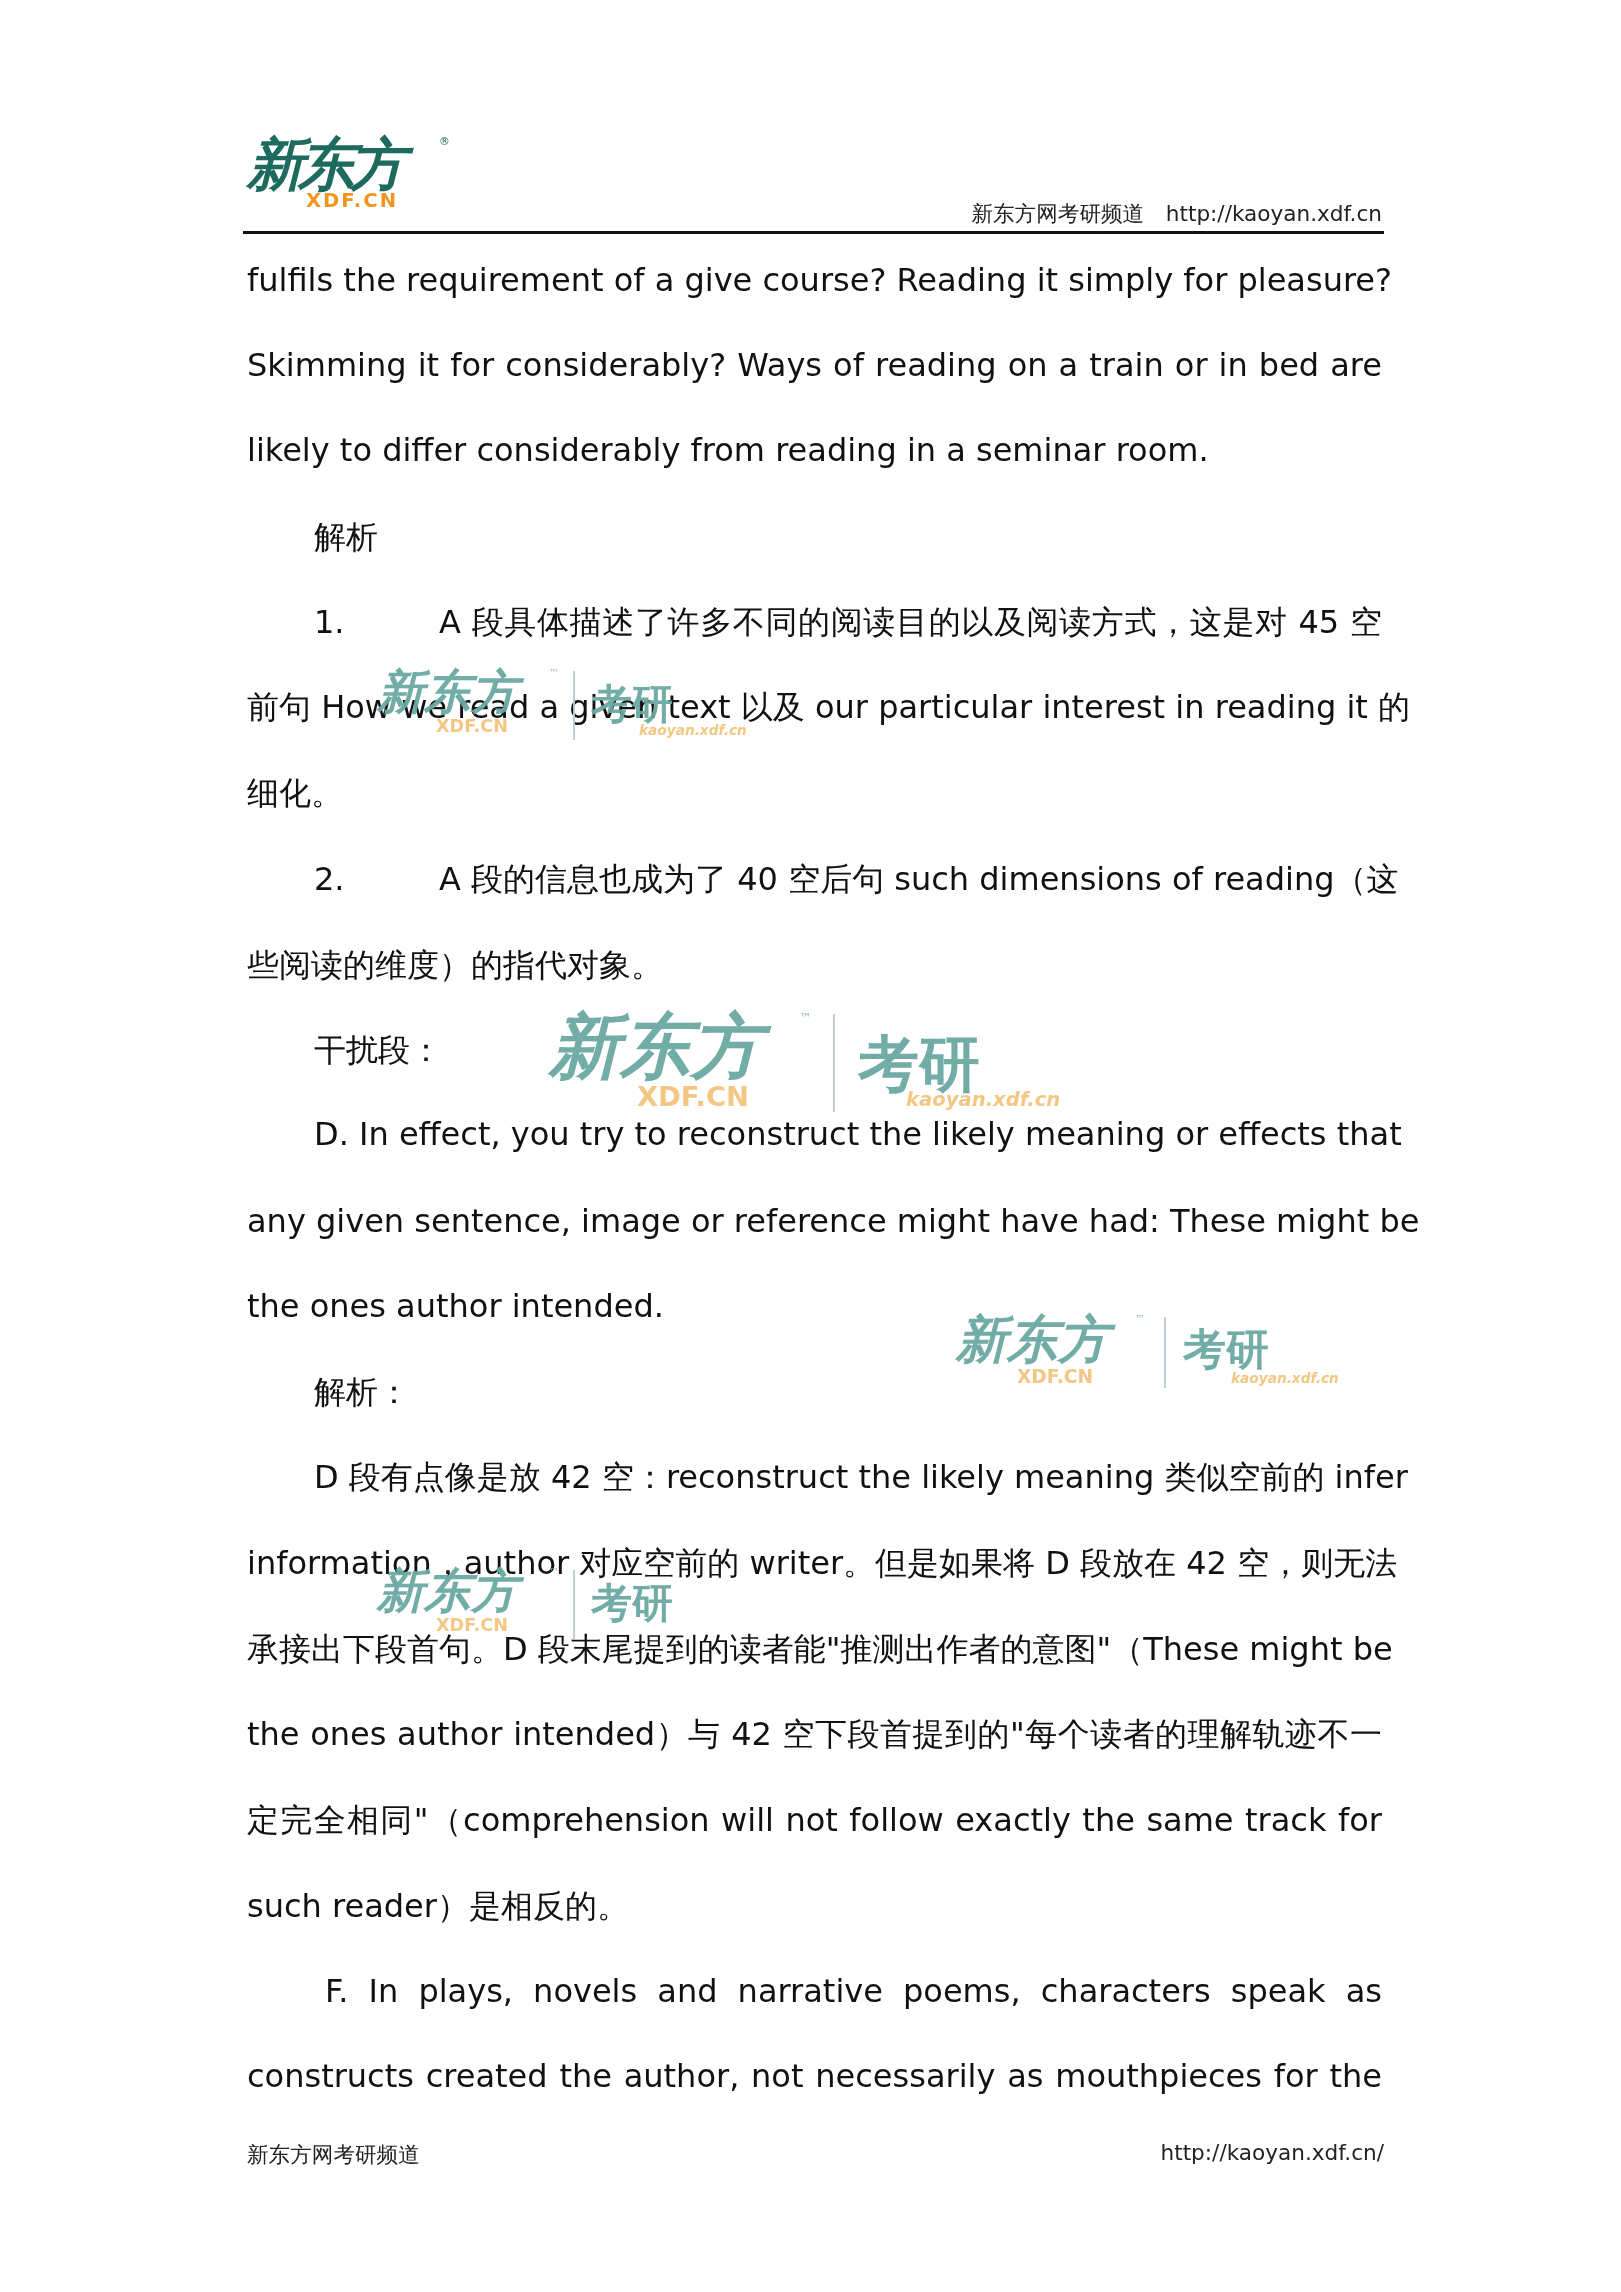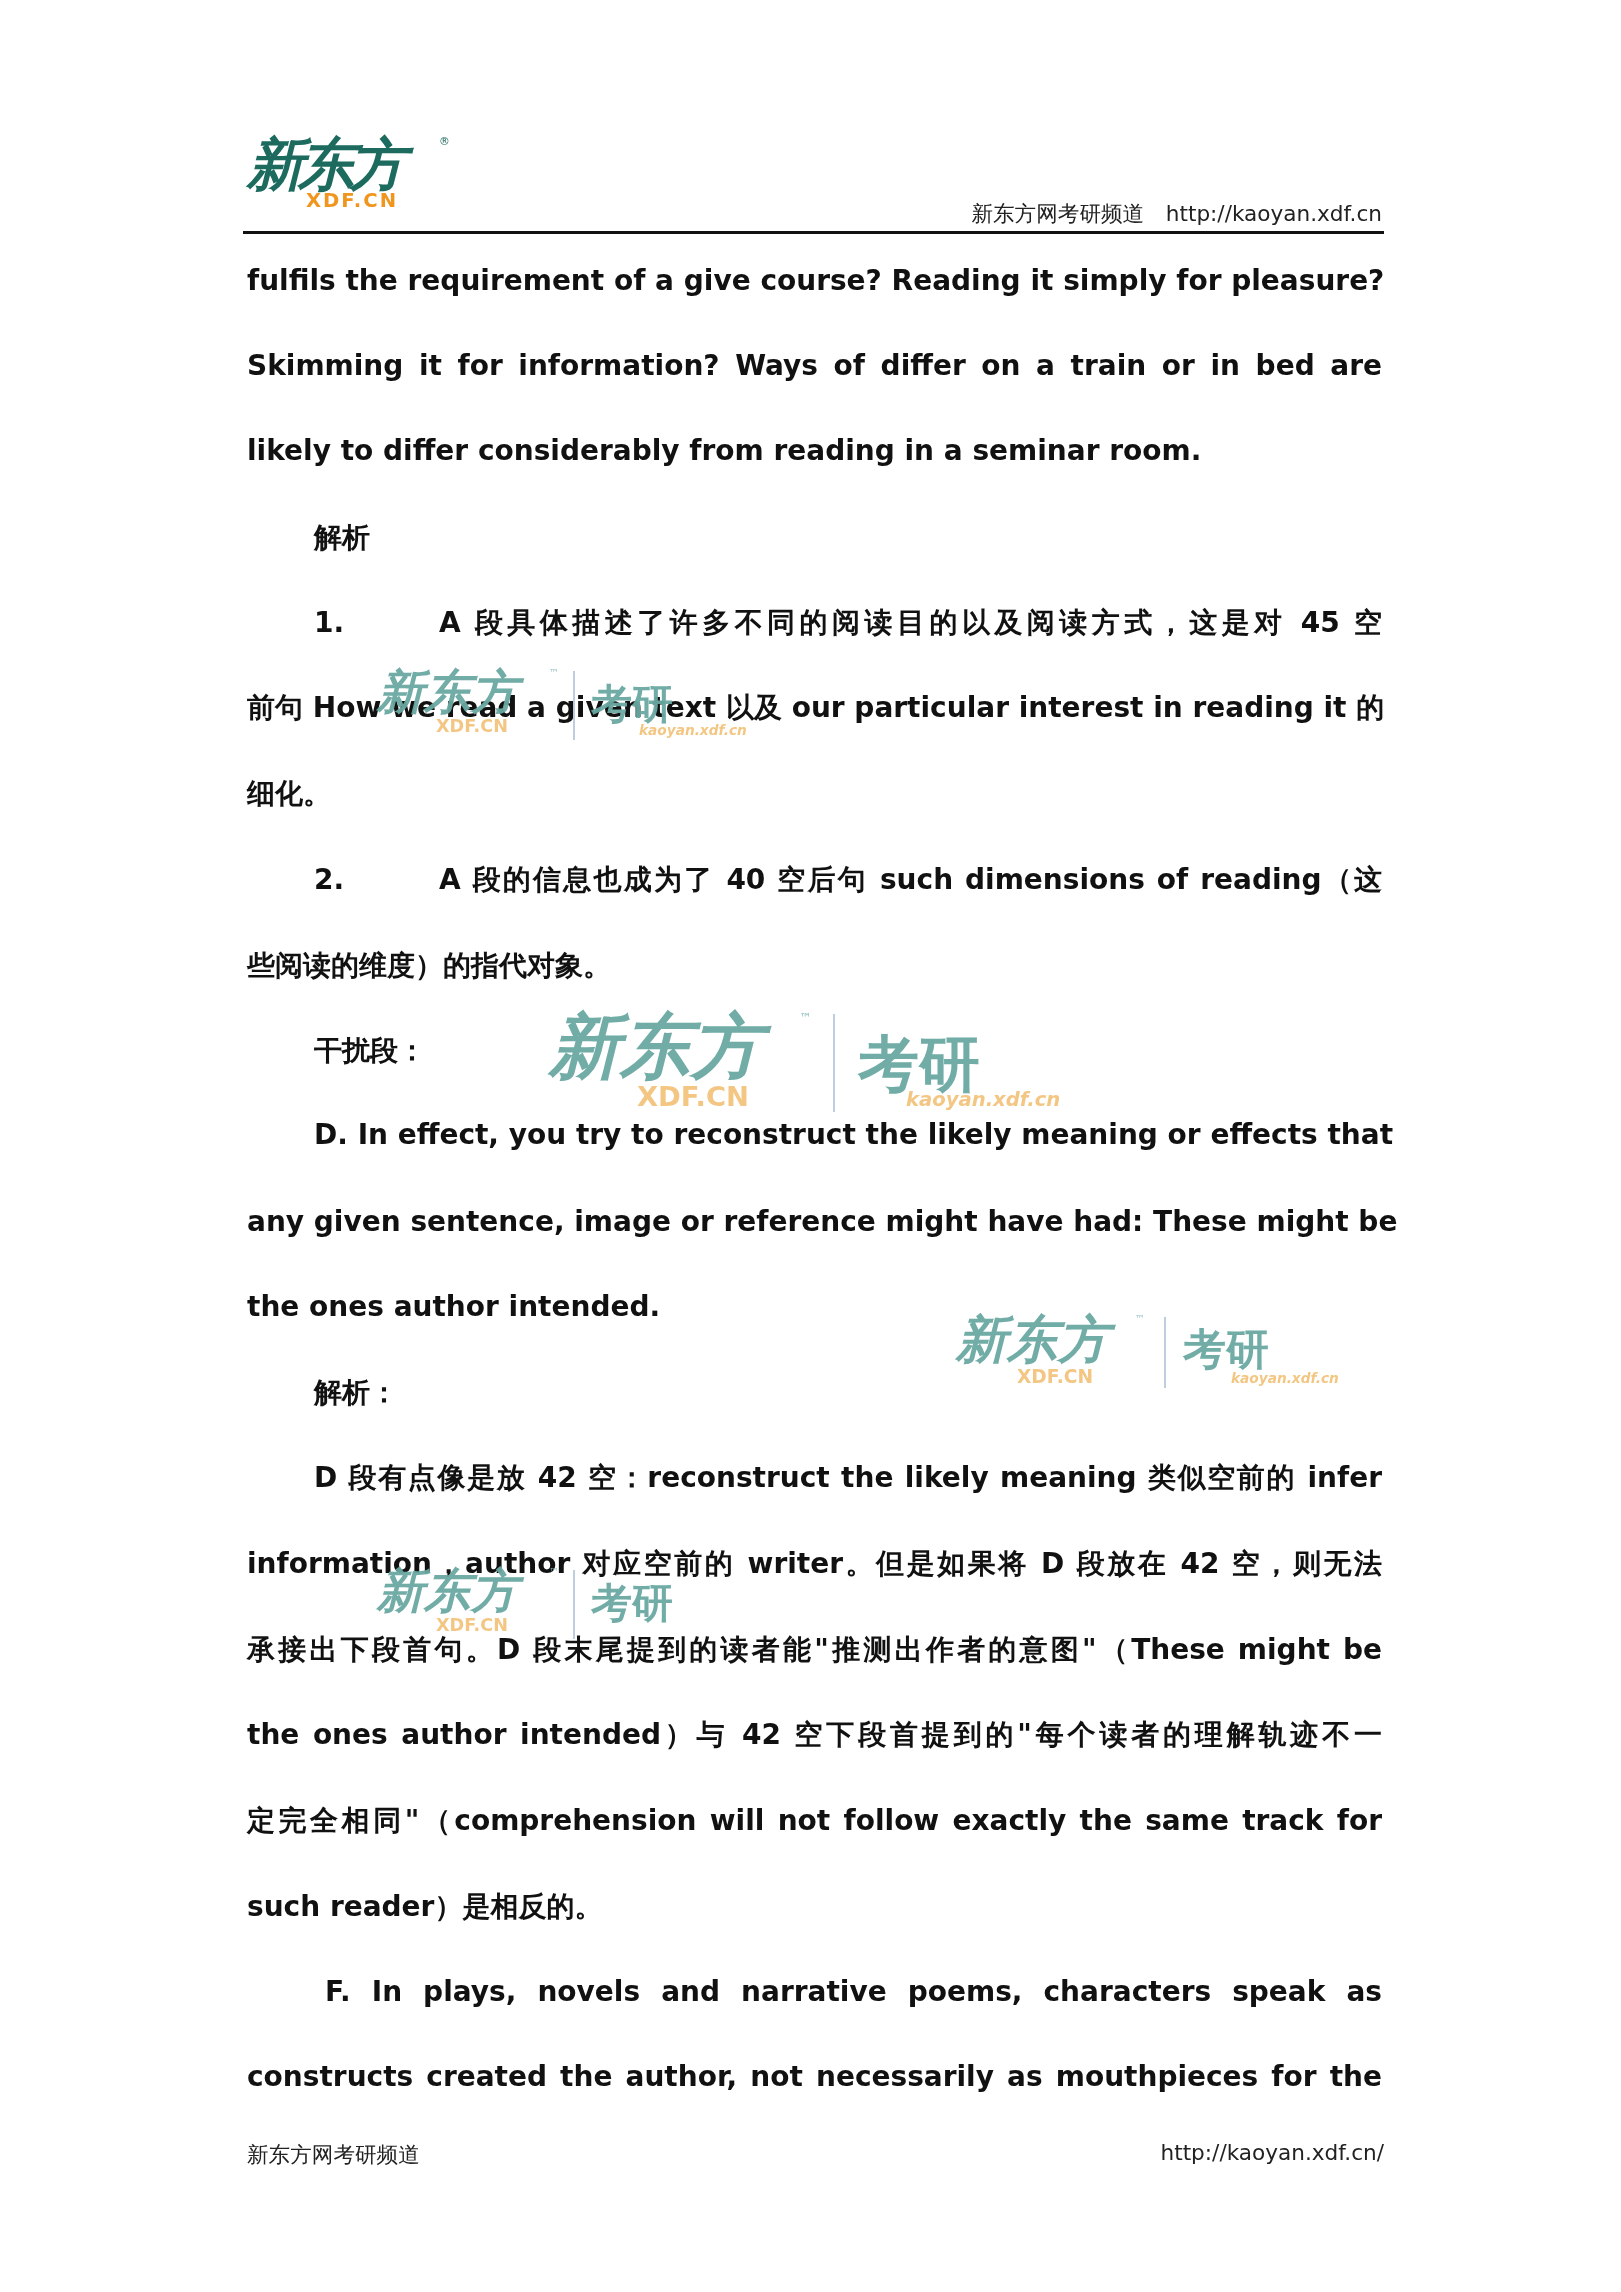--- a/index.html
+++ b/index.html
@@ -4,21 +4,21 @@
 <style>
   html,body{margin:0;padding:0;background:#fff;}
   body{width:1621px;height:2293px;position:relative;overflow:hidden;font-family:"DejaVu Sans","Liberation Sans",sans-serif;color:#111;}
   .logo{position:absolute;left:247px;top:135px;width:206px;height:78px;}
   .logo .cn{position:absolute;left:0;top:0;font-size:57px;font-weight:bold;color:#1d6b5f;letter-spacing:-5.9px;font-style:italic;line-height:59px;}
   .logo .en{position:absolute;left:59px;top:55px;font-size:19.6px;font-weight:bold;color:#f0961e;letter-spacing:2px;line-height:21.6px;}
   .logo .reg{position:absolute;left:192px;top:0;font-size:10.8px;color:#1d6b5f;}
   .hdr-right{position:absolute;right:239px;top:199px;font-size:21.6px;color:#222;white-space:nowrap;}
   .hdr-right span + span{margin-left:21.6px;}
   .hdr-line{position:absolute;left:243px;top:231px;width:1141px;height:2.9px;background:#111;}
-  .line{position:absolute;left:247px;width:1135px;font-size:28px;line-height:39px;white-space:nowrap;font-weight:bold;}
+  .line{position:absolute;left:247px;width:1135px;font-size:32px;line-height:39px;white-space:nowrap;}
   .just{text-align:justify;text-align-last:justify;}
   .indent{padding-left:67px;width:1068px;}
   .num{display:inline-block;width:125px;}
   .wm{position:absolute;opacity:0.95;}
   .wm .cn{position:absolute;left:0;top:0;font-weight:bold;font-style:italic;color:#6aa9a2;white-space:nowrap;}
   .wm .en{position:absolute;font-weight:bold;color:#f3c47d;white-space:nowrap;}
   .wm .tm{position:absolute;color:#8bb;}
   .wm .bar{position:absolute;width:2px;background:#bcd;}
   .wm .ky{position:absolute;font-weight:bold;color:#6aa9a2;white-space:nowrap;}
   .wm .url{position:absolute;font-style:italic;font-weight:bold;color:#f3c47d;white-space:nowrap;margin-left:48px;}
@@ -32,21 +32,21 @@
   <span class="cn">新东方</span>
   <span class="en">XDF.CN</span>
   <span class="reg">®</span>
 </div>
 <div class="hdr-right">
   <span>新东方网考研频道</span><span>http://kaoyan.xdf.cn</span>
 </div>
 <div class="hdr-line"></div>
 
 <div class="line just" style="top:261px">fulfils the requirement of a give course? Reading it simply for pleasure?</div>
-<div class="line just" style="top:346px">Skimming it for information? Ways of differ on a train or in bed are</div>
+<div class="line just" style="top:346px">Skimming it for considerably? Ways of reading on a train or in bed are</div>
 <div class="line" style="top:431px">likely to differ considerably from reading in a seminar room.</div>
 <div class="line indent" style="top:518px">解析</div>
 <div class="line indent just" style="top:603px">
   <span class="num">1.</span><span>A 段具体描述了许多不同的阅读目的以及阅读方式，这是对 45 空</span>
 </div>
 <div class="line just" style="top:688px">前句 How we read a given text 以及 our particular interest in reading it 的</div>
 <div class="line" style="top:774px">细化。</div>
 <div class="line indent just" style="top:860px">
   <span class="num">2.</span><span>A 段的信息也成为了 40 空后句 such dimensions of reading（这</span>
 </div>

